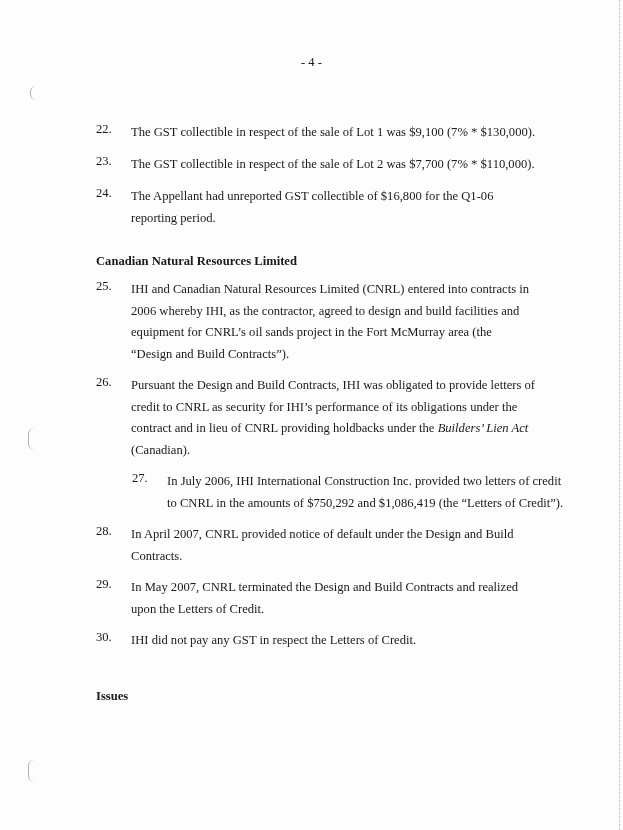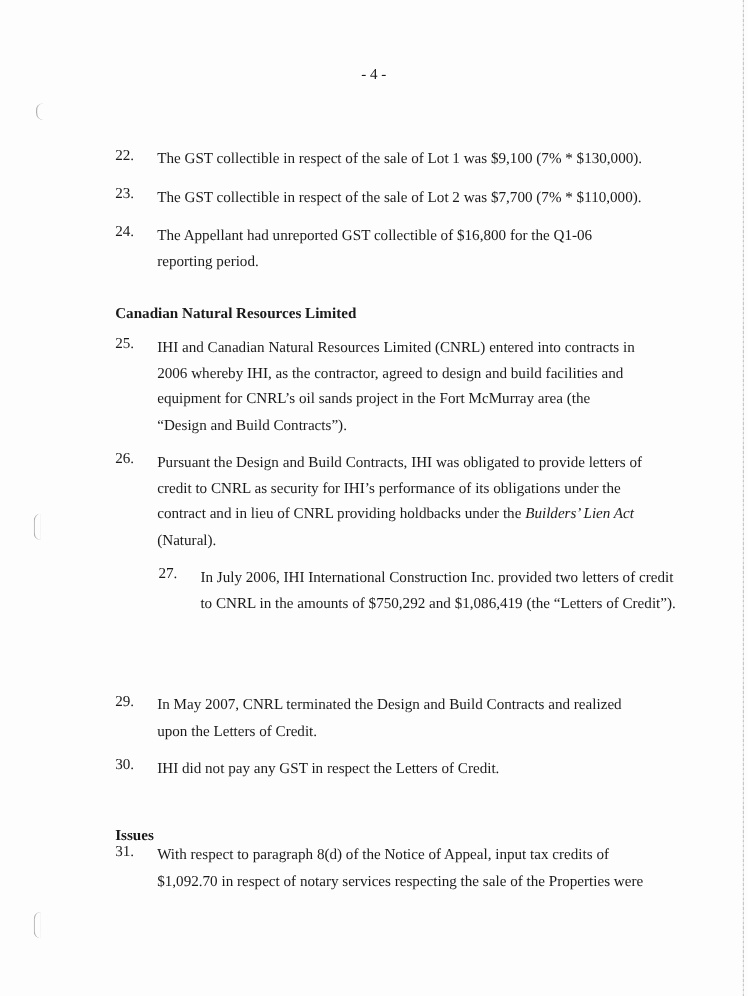--- a/index.html
+++ b/index.html
@@ -98,39 +98,39 @@
 
   <div class="heading" style="top:254px;">Canadian Natural Resources Limited</div>
 
   <div class="para" style="top:279px;font-family:Liberation Serif, serif;">
     <span class="num">25.</span>
     <span class="text">IHI and Canadian Natural Resources Limited (CNRL) entered into contracts in 2006 whereby IHI, as the contractor, agreed to design and build facilities and equipment for CNRL’s oil sands project in the Fort McMurray area (the “Design and Build Contracts”).</span>
   </div>
 
   <div class="para" style="top:375px;">
     <span class="num">26.</span>
-    <span class="text"><span>Pursuant the Design and Build Contracts, IHI was obligated to provide letters of credit to CNRL as security for IHI’s performance of its obligations under the contract and in lieu of CNRL providing holdbacks under the </span><span class="em">Builders’ Lien Act</span><span> (Natural).</span></span>
+    <span class="text"><span>Pursuant the Design and Build Contracts, IHI was obligated to provide letters of credit to CNRL as security for IHI’s performance of its obligations under the contract and in lieu of CNRL providing holdbacks under the </span><span class="em">Builders’ Lien Act</span><span> (Canadian).</span></span>
   </div>
 
   <div class="para" style="top:471px;margin-left:36px;">
     <span class="num">27.</span>
     <span class="text">In July 2006, IHI International Construction Inc. provided two letters of credit to CNRL in the amounts of $750,292 and $1,086,419 (the “Letters of Credit”).</span>
   </div>
 
+  <div class="para" style="top:524px;">
+    <span class="num">28.</span>
+    <span class="text">In April 2007, CNRL provided notice of default under the Design and Build Contracts.</span>
+  </div>
 
   <div class="para" style="top:577px;">
     <span class="num">29.</span>
     <span class="text">In May 2007, CNRL terminated the Design and Build Contracts and realized upon the Letters of Credit.</span>
   </div>
 
   <div class="para" style="top:630px;">
     <span class="num">30.</span>
     <span class="text">IHI did not pay any GST in respect the Letters of Credit.</span>
   </div>
 
   <div class="heading" style="top:676px;margin-top:13px;">Issues</div>
 
-  <div class="para" style="top:702px;">
-    <span class="num">31.</span>
-    <span class="text">With respect to paragraph 8(d) of the Notice of Appeal, input tax credits of $1,092.70 in respect of notary services respecting the sale of the Properties were</span>
-  </div>
 
 </div>
 
 </body></html>

